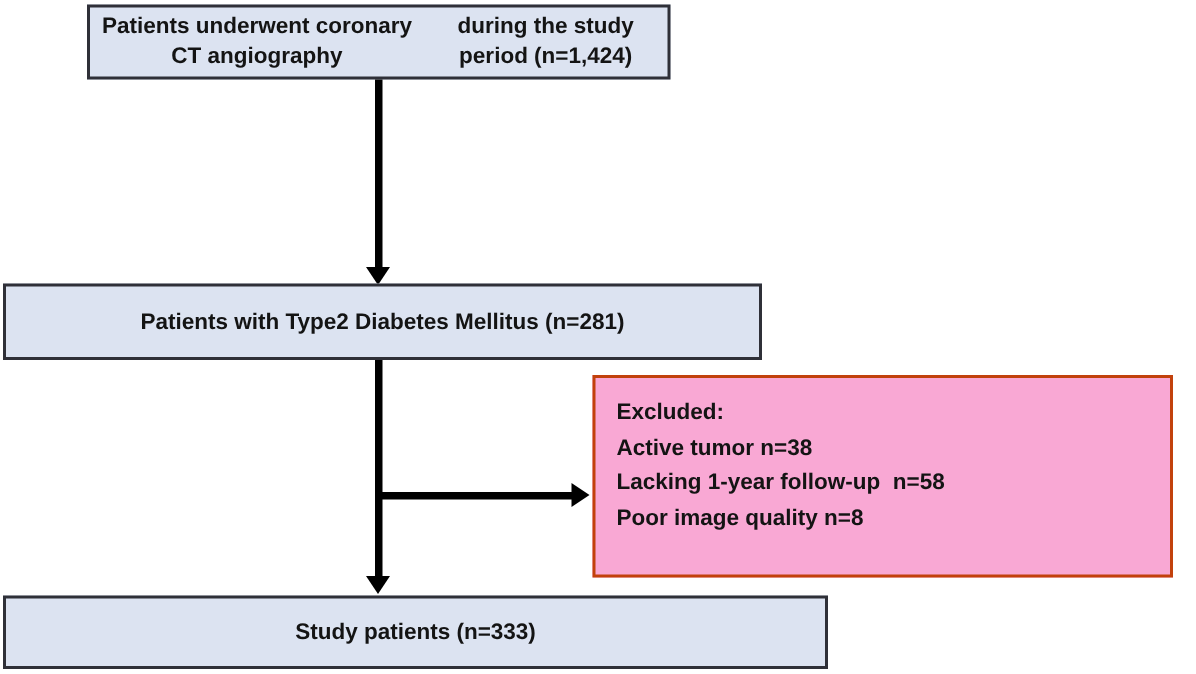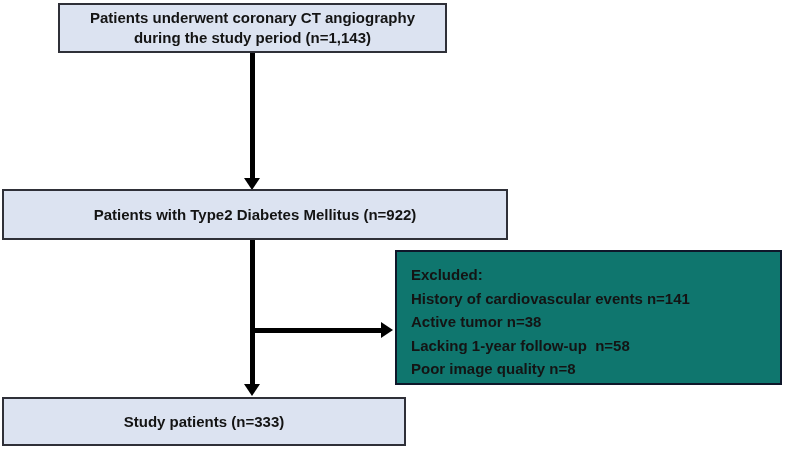--- a/index.html
+++ b/index.html
@@ -20,35 +20,35 @@
     position: absolute;
     box-sizing: border-box;
     font-weight: 700;
     font-size: 15px;
   }
   .box.blue {
     background: #dce3f1;
     border: 2px solid #2f3038;
   }
   .box.cream {
-    background: #0f766e;
-    border: 2px solid #0f172a;
+    background: #f9a8d4;
+    border: 2px solid #c2410c;
   }
   .box.centered {
     display: flex;
-    flex-direction: column;
+    flex-direction: row;
     align-items: center;
     justify-content: center;
     text-align: center;
   }
   .box1 { left: 58px;  top: 3px;   width: 389px; height: 50px; line-height: 20px; }
   .box2 { left: 2px;   top: 189px; width: 506px; height: 51px; }
   .box3 { left: 395px; top: 250px; width: 387px; height: 135px;
           padding: 11px 10px 0 14px; line-height: 23.5px; }
-  .box4 { left: 2px;   top: 397px; width: 404px; height: 49px; }
+  .box4 { left: 2px;   top: 397px; width: 550px; height: 49px; }
   .excl-line { white-space: pre-wrap; }
 
   .vline {
     position: absolute;
     width: 5px;
     background: #000000;
   }
   .hline {
     position: absolute;
     height: 5px;
@@ -78,39 +78,38 @@
   .a3-line { left: 252px; top: 328px; width: 130px; }
   .a3-head { left: 381px; top: 322px; }
 </style>
 </head>
 <body>
 
 <div class="canvas">
 
   <div class="box blue centered box1">
     <div>Patients underwent coronary CT angiography</div>
-    <div>during the study period (n=1,143)</div>
+    <div>during the study period (n=1,424)</div>
   </div>
 
   <div class="vline a1-line"></div>
   <div class="arrow-down a1-head"></div>
 
   <div class="box blue centered box2">
-    <div>Patients with Type2 Diabetes Mellitus (n=922)</div>
+    <div>Patients with Type2 Diabetes Mellitus (n=281)</div>
   </div>
 
   <div class="vline a2-line"></div>
   <div class="arrow-down a2-head"></div>
 
   <div class="hline a3-line"></div>
   <div class="arrow-right a3-head"></div>
 
   <div class="box cream box3">
     <div class="excl-line">Excluded:</div>
-    <div class="excl-line">History of cardiovascular events n=141</div>
     <div class="excl-line">Active tumor n=38</div>
     <div class="excl-line">Lacking 1-year follow-up  n=58</div>
     <div class="excl-line">Poor image quality n=8</div>
   </div>
 
   <div class="box blue centered box4">
     <div>Study patients (n=333)</div>
   </div>
 
 </div>

